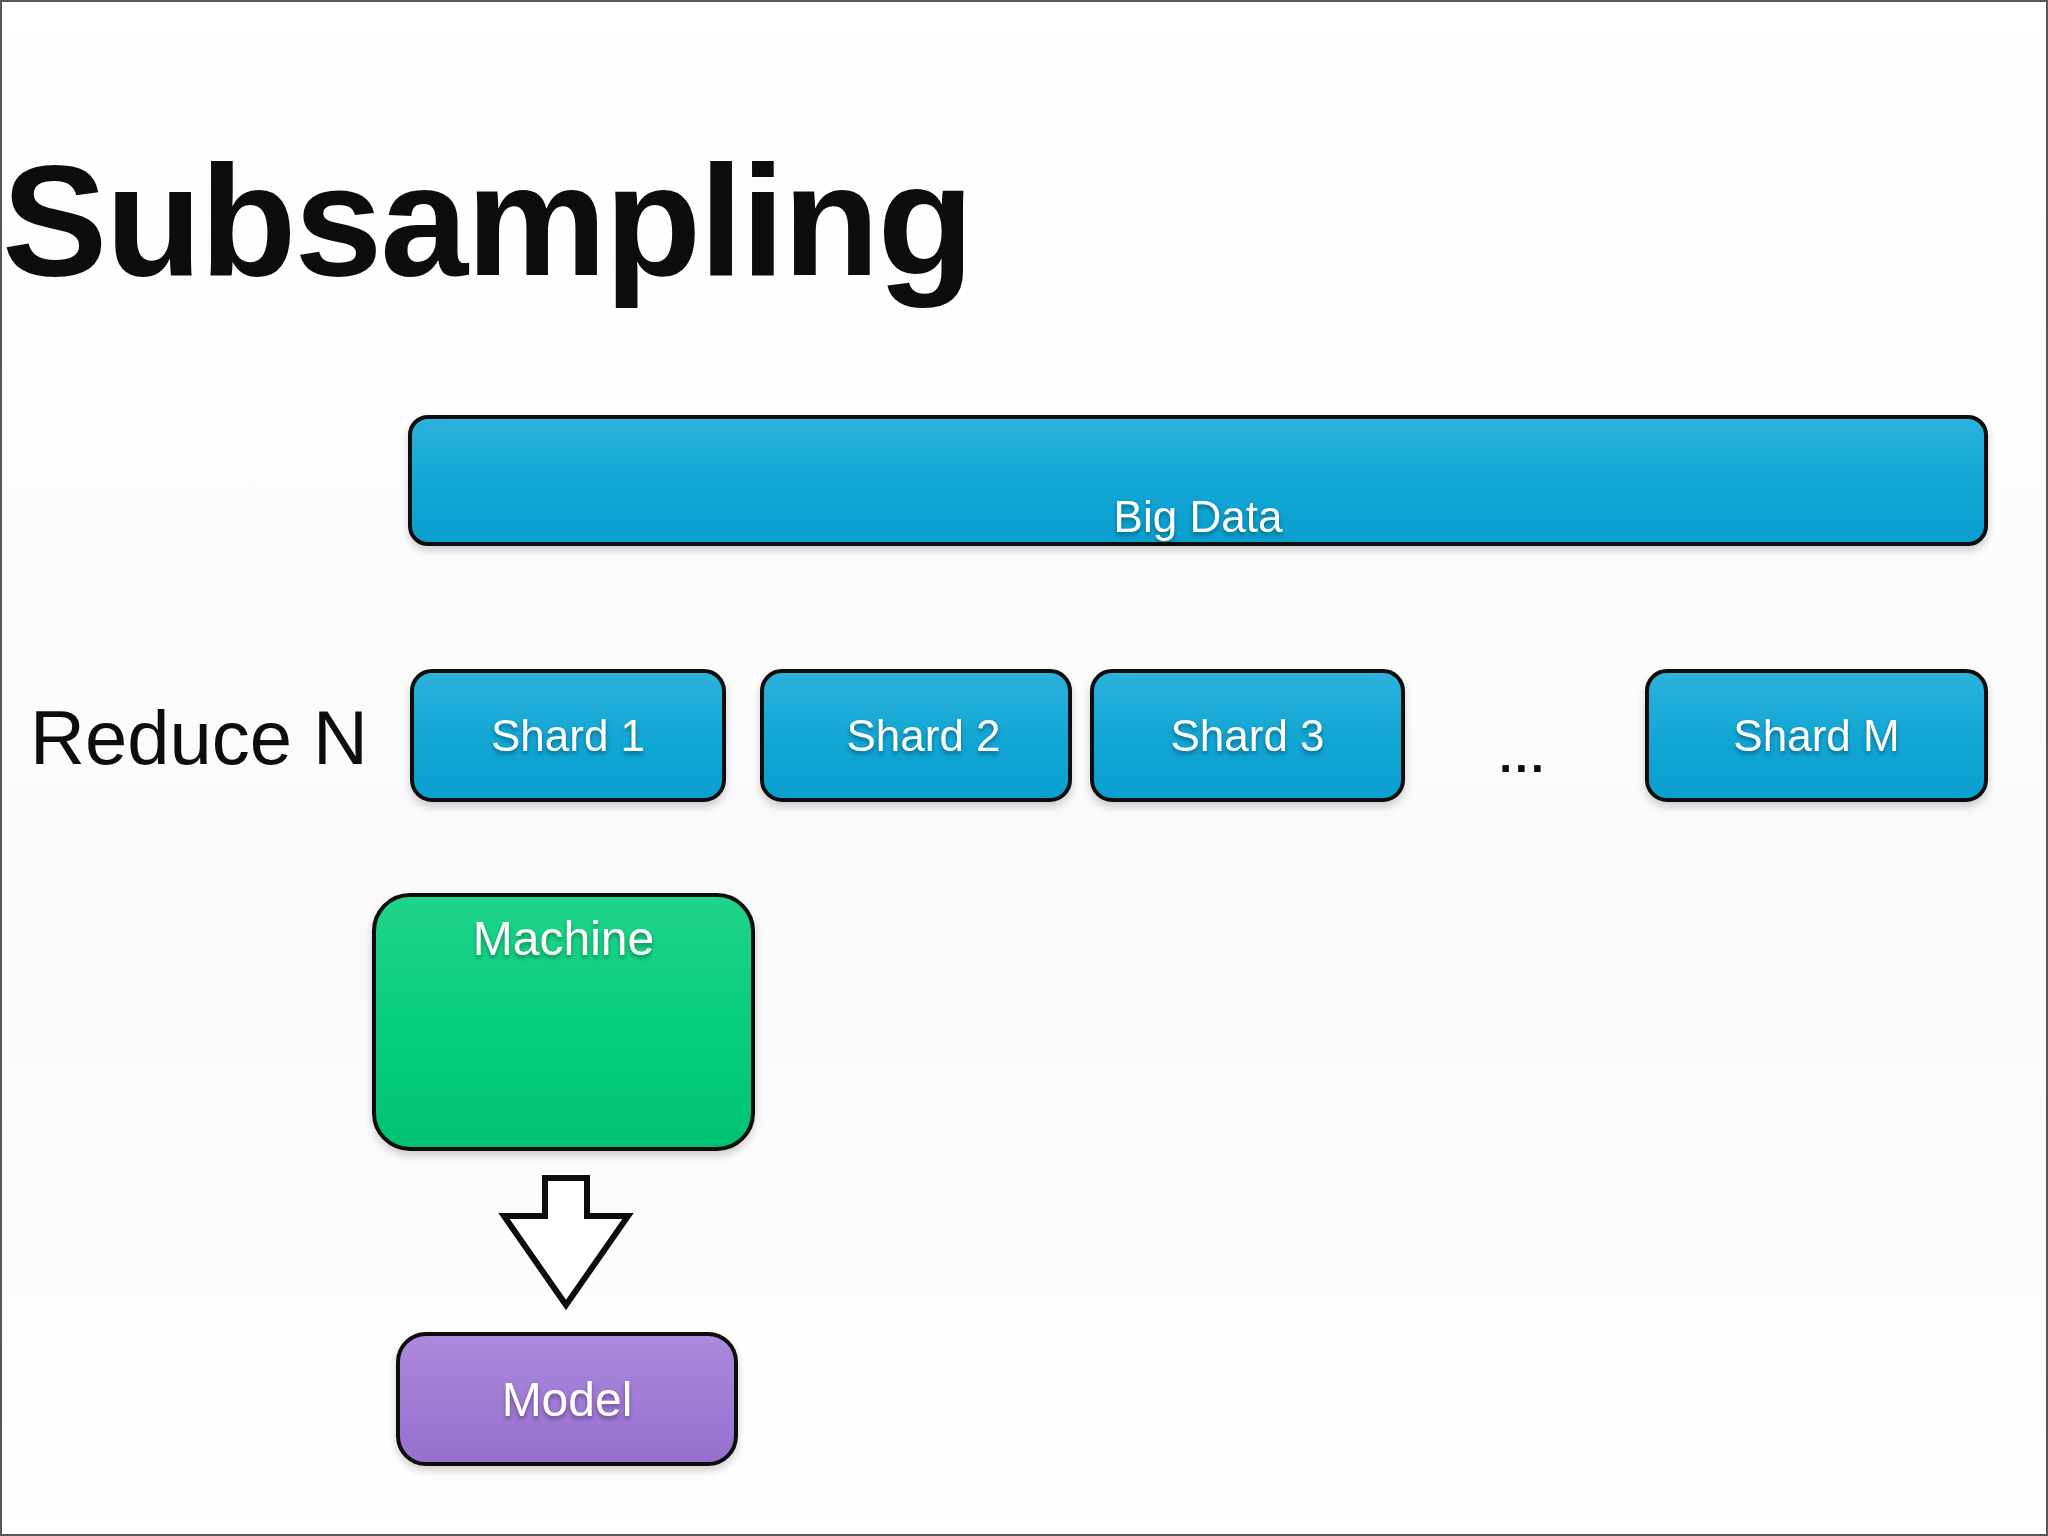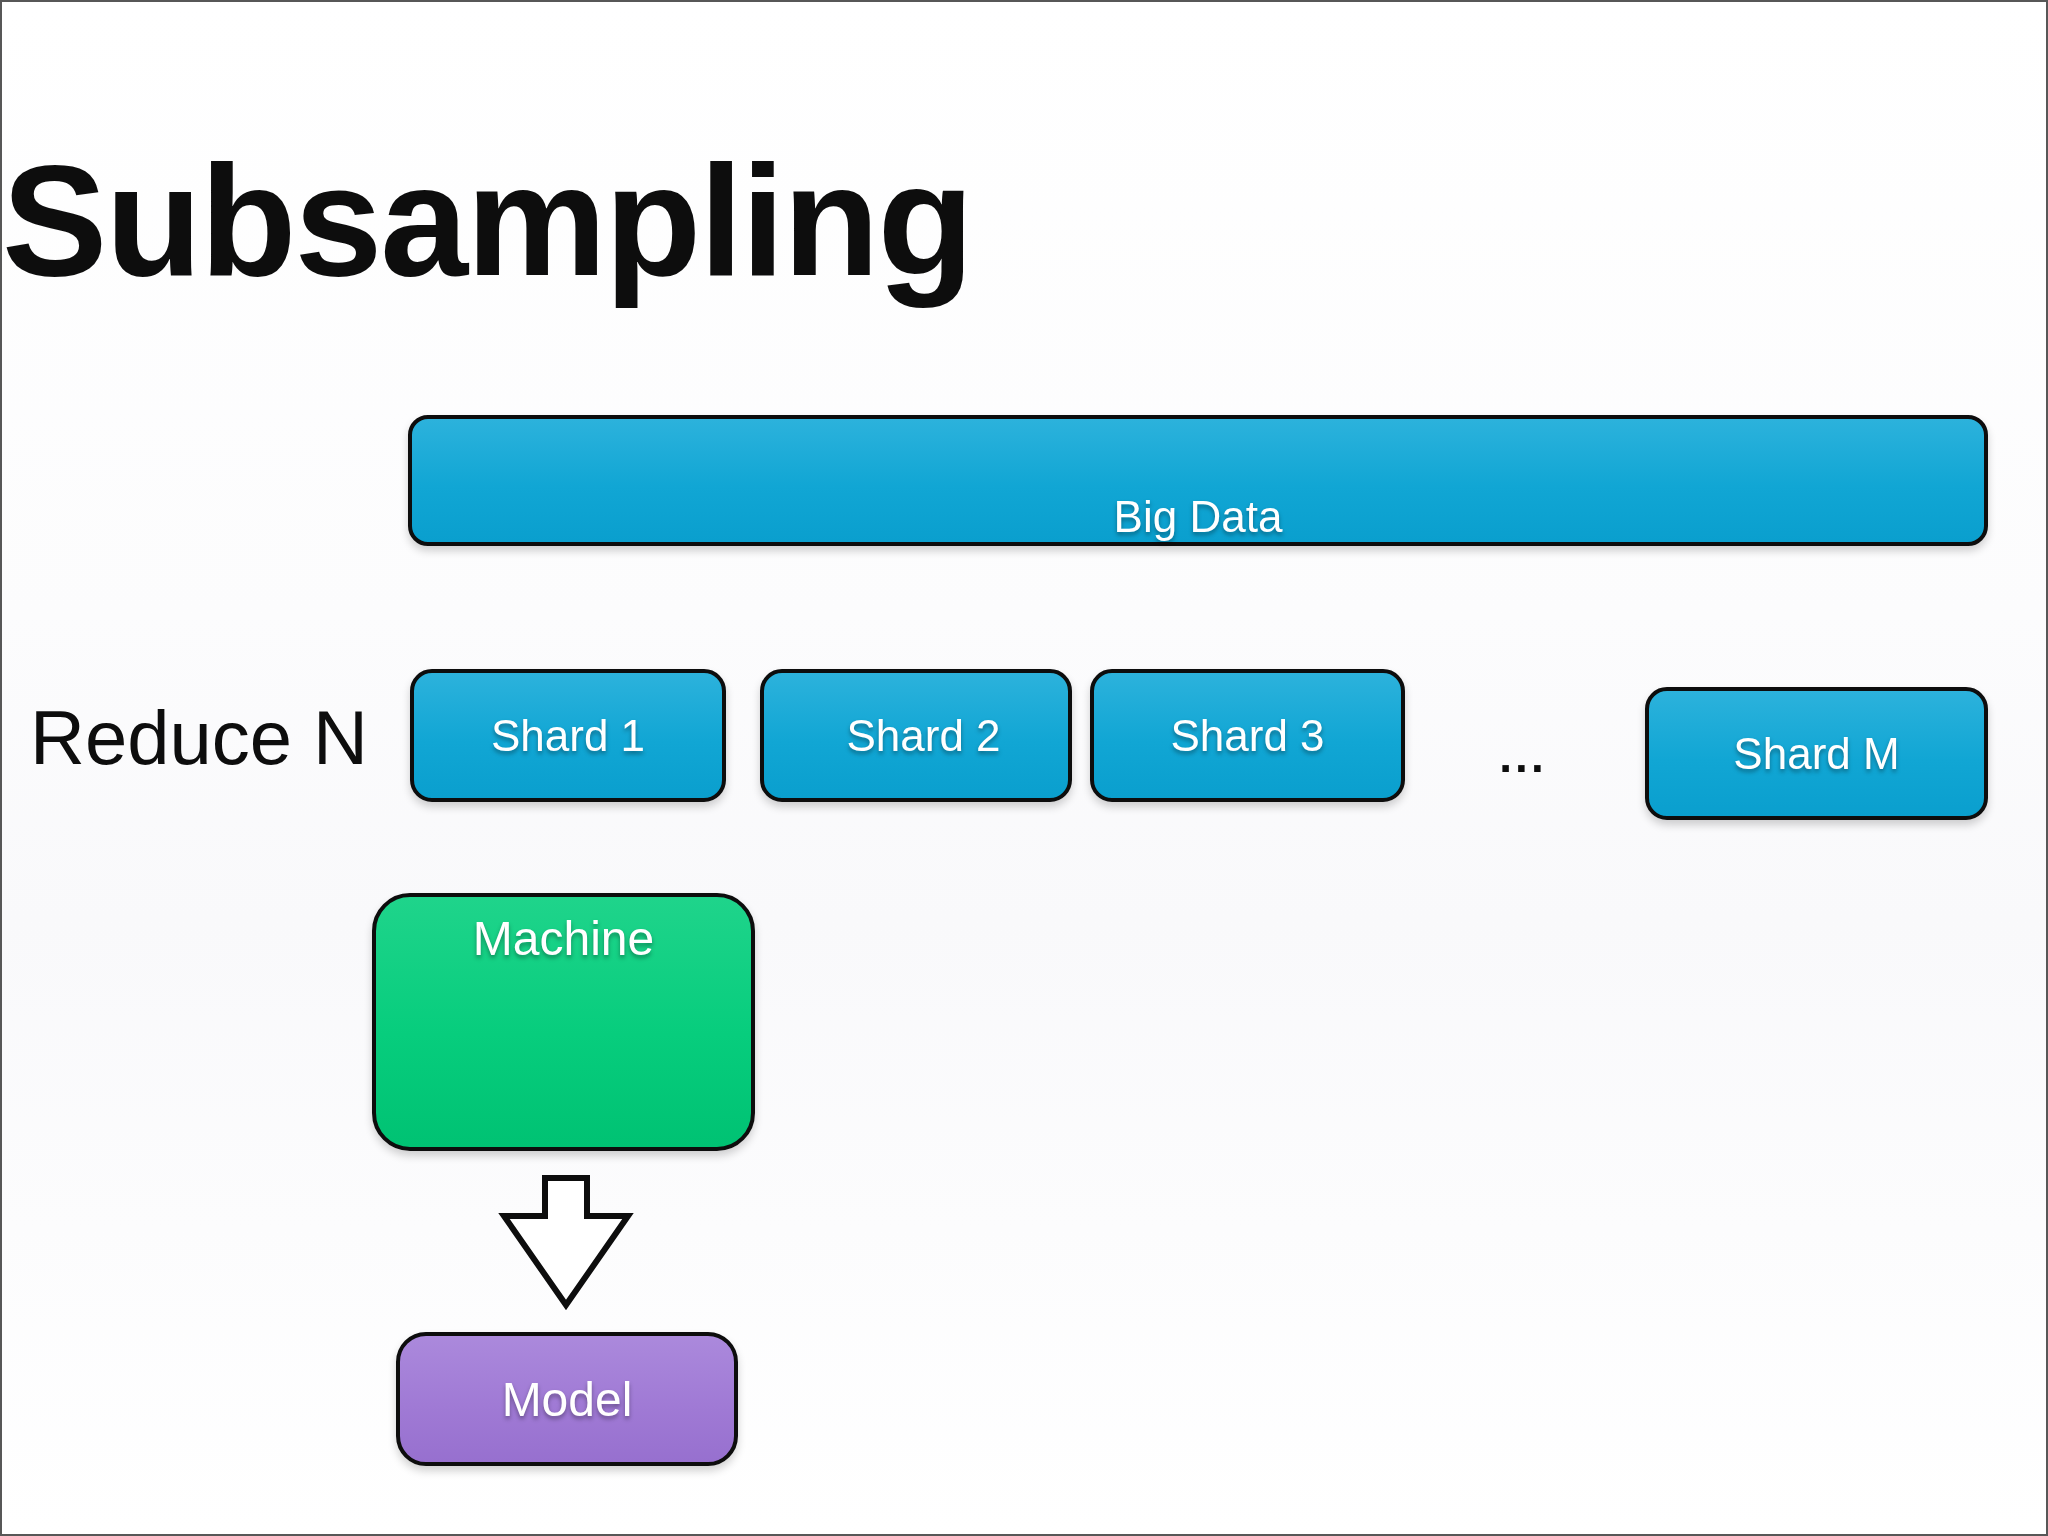--- a/index.html
+++ b/index.html
@@ -63,21 +63,21 @@
   .shard-box {
     top: 0;
     height: 133px;
     border-radius: 22px;
     background: linear-gradient(180deg, #2cb2dc 0%, #11a6d4 55%, #0a9fce 100%);
     font-size: 44px;
   }
   .shard-1 { left: 2px;    width: 316px; }
   .shard-2 { left: 352px;  width: 312px; padding-left: 15px; }
   .shard-3 { left: 682px;  width: 315px; }
-  .shard-m { left: 1237px; width: 343px; margin-top: 18px; }
+  .shard-m { left: 1237px; width: 343px; }
 
   .ellipsis {
     position: absolute;
     left: 1060px;
     top: 60px;
     width: 110px;
     text-align: center;
     font-size: 46px;
     font-weight: bold;
     color: #0d0d0d;

